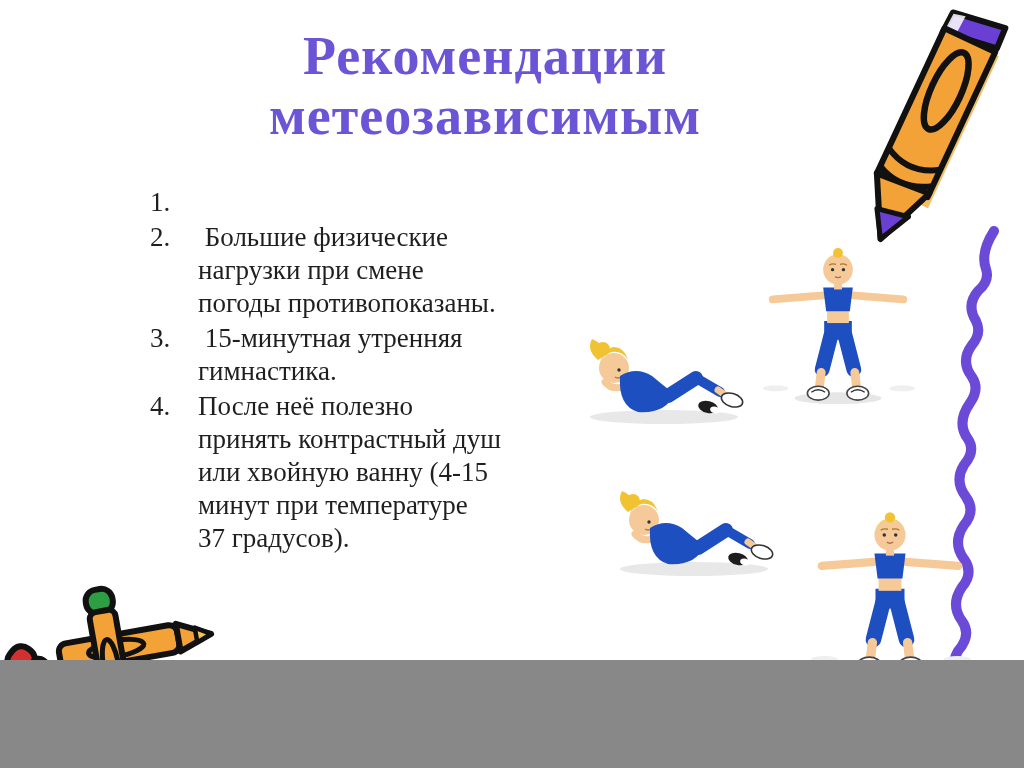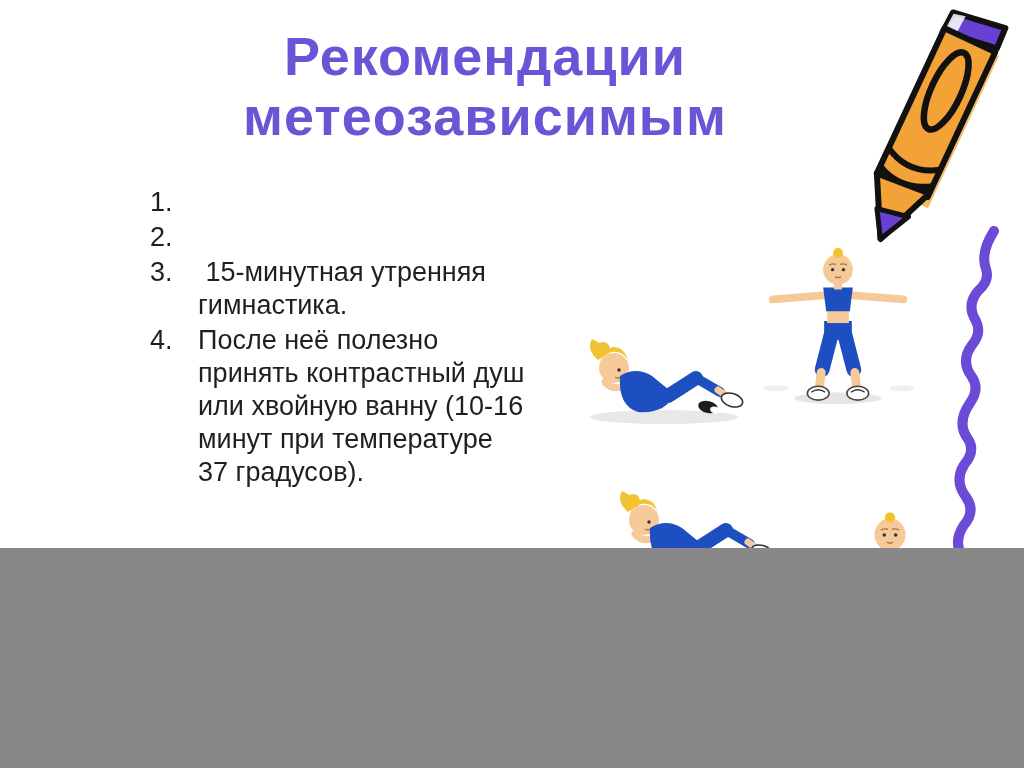--- a/index.html
+++ b/index.html
@@ -1,18 +1,18 @@
 <!DOCTYPE html>
 <html style="--background: #ffffff; --title-purple: #6c54d6; --squiggle-purple: #6a4ad6; --text-black: #1f1f1f; --figure-blue: #1d4fc0; --hair-yellow: #f1c232; --skin-tone: #f6c998; --crayon-orange: #f2a236; --pencil-purple: #6a3fd4; --crayon-green: #2e9e44; --crayon-red: #d43030;"><head>
 <meta charset="utf-8">
 <style>
   html,body{margin:0;padding:0;background:#888;}
   .slide{
-    position:relative;width:1024px;height:548px;background:var(--background,#fff);
-    overflow:hidden;font-family:Liberation Sans, sans-serif;
+    position:relative;width:1024px;height:660px;background:var(--background,#fff);
+    overflow:hidden;font-family:Liberation Serif, serif;
   }
   .title{
     position:absolute;left:160px;top:26px;width:650px;
     text-align:center;font-size:54px;font-weight:700;line-height:1.12;
     letter-spacing:1px;color:var(--title-purple,#6c54d6);white-space:pre-line;
   }
   .list{
     position:absolute;left:150px;top:186px;width:480px;
     display:flex;flex-direction:column;gap:2px;
     font-size:27px;line-height:33px;color:var(--text-black,#1f1f1f);
@@ -79,31 +79,34 @@
 
   <div class="title">Рекомендации
 метеозависимым</div>
 
   <div class="list">
     <div class="list-item">
       <span class="num">1.</span>
     </div>
     <div class="list-item">
       <span class="num">2.</span>
+      <span class="txt"> Большие физические
+нагрузки при смене
+погоды противопоказаны.</span>
     </div>
     <div class="list-item">
       <span class="num">3.</span>
       <span class="txt"> 15-минутная утренняя
 гимнастика.</span>
     </div>
     <div class="list-item">
       <span class="num">4.</span>
       <span class="txt">После неё полезно
 принять контрастный душ
-или хвойную ванну (10-16
+или хвойную ванну (4-15
 минут при температуре
 37 градусов).</span>
     </div>
   </div>
 
   <svg class="art" style="left:845px;top:0px;width:165px;height:255px" viewBox="0 0 165 255">
     <g transform="rotate(25 82 125)">
       <rect x="66" y="32" width="52" height="168" fill="#f3bc66"></rect>
       <polygon class="ink" points="57,34 113,26 112,4 58,12" fill="var(--pencil-purple)" stroke-width="6"></polygon>
       <polygon points="59,13 71,10 70,30 58,33" fill="#fff" opacity="0.85"></polygon>

